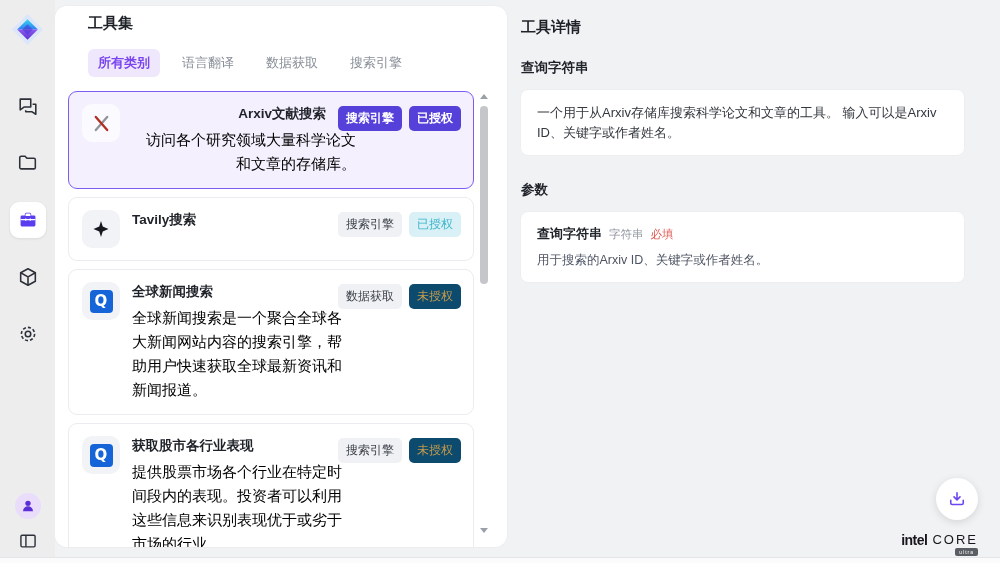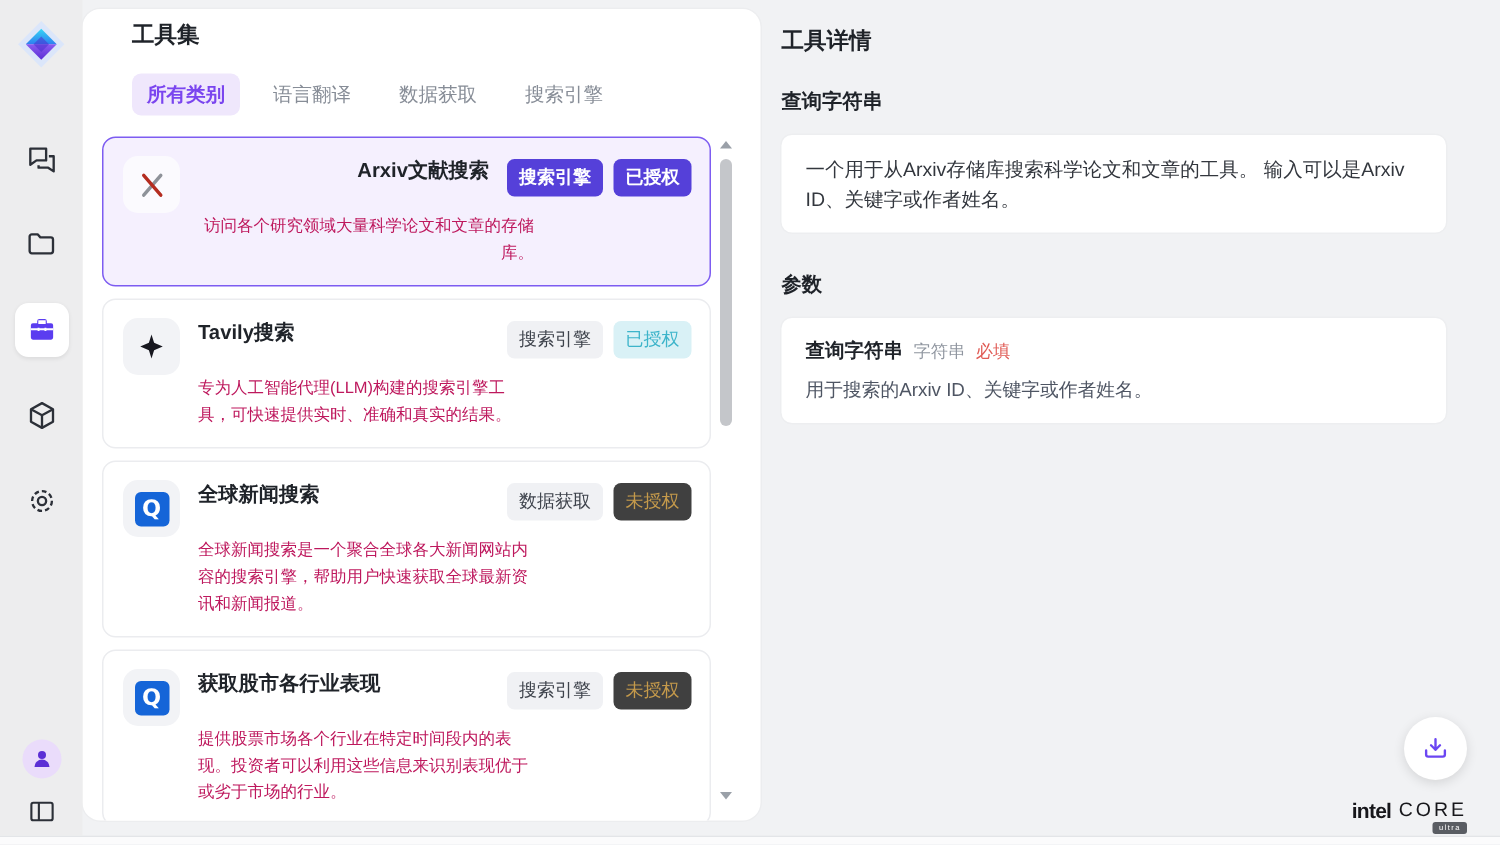--- a/index.html
+++ b/index.html
@@ -34,27 +34,27 @@
     position:relative; display:flex; align-items:flex-start; gap:12px;
     background:#fff; border:1px solid #ebecef; border-radius:9px;
     padding:12px 12px 12px 13px; width:406px; cursor:pointer;
   }
   .card.selected { background:#f5f0fe; border:1.5px solid #7d5cf1;text-align:right; }
   .icon-tile { flex:0 0 38px; width:38px; height:38px; border-radius:10px; background:#f2f3f6; display:flex; align-items:center; justify-content:center; }
   .card.selected .icon-tile { background:#fbfafe; }
   .blue-tile { width:23px; height:23px; background:#1565d8; border-radius:4px; color:#fff; font-weight:bold; font-size:15px; display:flex; align-items:center; justify-content:center; font-family:"DejaVu Sans",sans-serif; }
   .card-main { flex:1 1 auto; min-width:0; }
   .card-title { font-size:13.5px; font-weight:bold; color:#1f2329; padding-top:1px; }
-  .card-desc { font-size:11px; color:#be185d; line-height:1.6; margin-top:20px; width:224px; }
+  .card-desc { font-size:15px; color:#000000; line-height:1.6; margin-top:5px; width:224px; }
   .card-tags { flex:0 0 auto; display:flex; gap:7px; padding-top:2px; }
   .tag { font-size:12px; padding:4px 8px; border-radius:5px; white-space:nowrap; height:fit-content; }
   .tag-purple { background:#5540d9; color:#ffffff; font-weight:bold; }
   .tag-gray  { background:#f0f1f4; color:#3e434c; }
   .tag-cyan  { background:#d9f1f6; color:#3db4ca; }
-  .tag-yellow{ background:#404040; color:#c59a4b; }
+  .tag-yellow{ background:#0c4a6e; color:#c59a4b; }
 
   
   .scroll { position:absolute; right:18px; top:84px; bottom:10px; width:10px; }
   .scroll .arrow { position:absolute; left:1px; width:0; height:0; border-left:4px solid transparent; border-right:4px solid transparent; }
   .scroll .up { top:4px; border-bottom:5px solid #9aa0a8; }
   .scroll .down { bottom:4px; border-top:5px solid #9aa0a8; }
   .scroll .thumb { position:absolute; left:1px; top:16px; width:8px; height:178px; border-radius:4px; background:#c4c6ca; }
 
   
   .details { position:absolute; left:507px; top:0; right:0; height:563px; padding:18px 36px 0 14px; }
@@ -198,21 +198,20 @@
     </div>
 
     <div class="card">
       <div class="icon-tile">
         <svg width="22" height="22" viewBox="0 0 24 24" fill="#17171f">
           <path d="M12 3.2l1.9 6.1 6.3 2.7-6.3 2.7L12 20.8l-1.9-6.1-6.3-2.7 6.3-2.7z"></path>
         </svg>
       </div>
       <div class="card-main">
         <div class="card-title">Tavily搜索</div>
-        <div class="card-desc">专为人工智能代理(LLM)构建的搜索引擎工具，可快速提供实时、准确和真实的结果。</div>
       </div>
       <div class="card-tags">
         <span class="tag tag-gray">搜索引擎</span>
         <span class="tag tag-cyan">已授权</span>
       </div>
     </div>
 
     <div class="card">
       <div class="icon-tile">
         <div class="blue-tile">Q</div>

